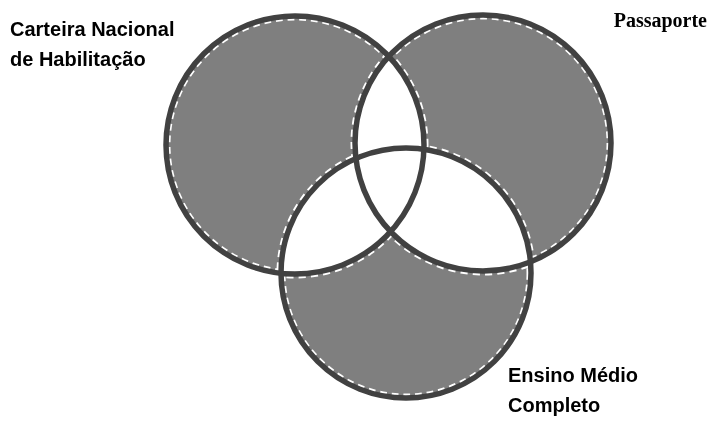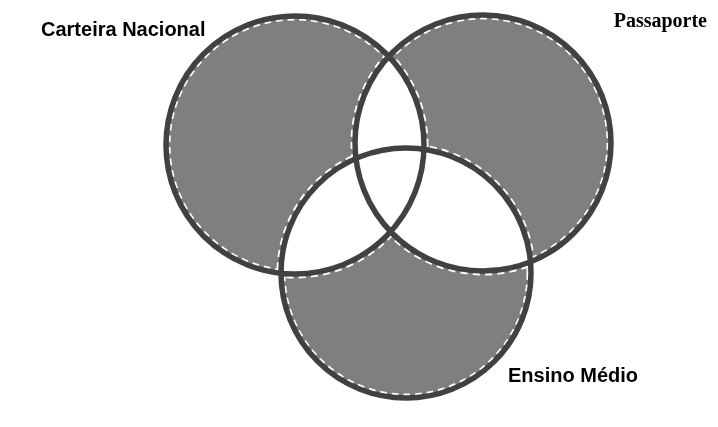--- a/index.html
+++ b/index.html
@@ -23,21 +23,21 @@
   .edge-white{fill:none;stroke:var(--edge);stroke-width:9;stroke-dasharray:7 5;}
   .ring{fill:none;stroke:var(--stroke);stroke-width:5.5;}
   .label{
     position:absolute;
     color:var(--text);
     font-weight:bold;
     font-size:20px;
     line-height:30px;
     white-space:nowrap;
   }
-  .label-cnh{left:10px;top:14px;margin-left:31px;}
+  .label-cnh{left:10px;top:14px;}
   .label-passaporte{right:11px;top:5px;text-align:right;font-family:Liberation Serif, serif;}
   .label-emc{left:508px;top:360px;}
 </style>
 </head>
 <body>
 
 <div class="stage">
 
   <svg class="venn-svg" width="718" height="427" viewBox="0 0 718 427" aria-hidden="true">
     <defs>
@@ -69,23 +69,25 @@
     <circle class="edge-white" cx="483" cy="143" r="128"></circle>
     <circle class="edge-white" cx="406" cy="273" r="125"></circle>
 
     <circle class="ring" cx="295" cy="145" r="129"></circle>
     <circle class="ring" cx="483" cy="143" r="128"></circle>
     <circle class="ring" cx="406" cy="273" r="125"></circle>
   </svg>
 
   <div class="label label-cnh">
     <div>Carteira Nacional</div>
+    <div>de Habilitação</div>
   </div>
 
   <div class="label label-passaporte">
     <div>Passaporte</div>
   </div>
 
   <div class="label label-emc">
     <div>Ensino Médio</div>
+    <div>Completo</div>
   </div>
 
 </div>
 
 </body></html>

